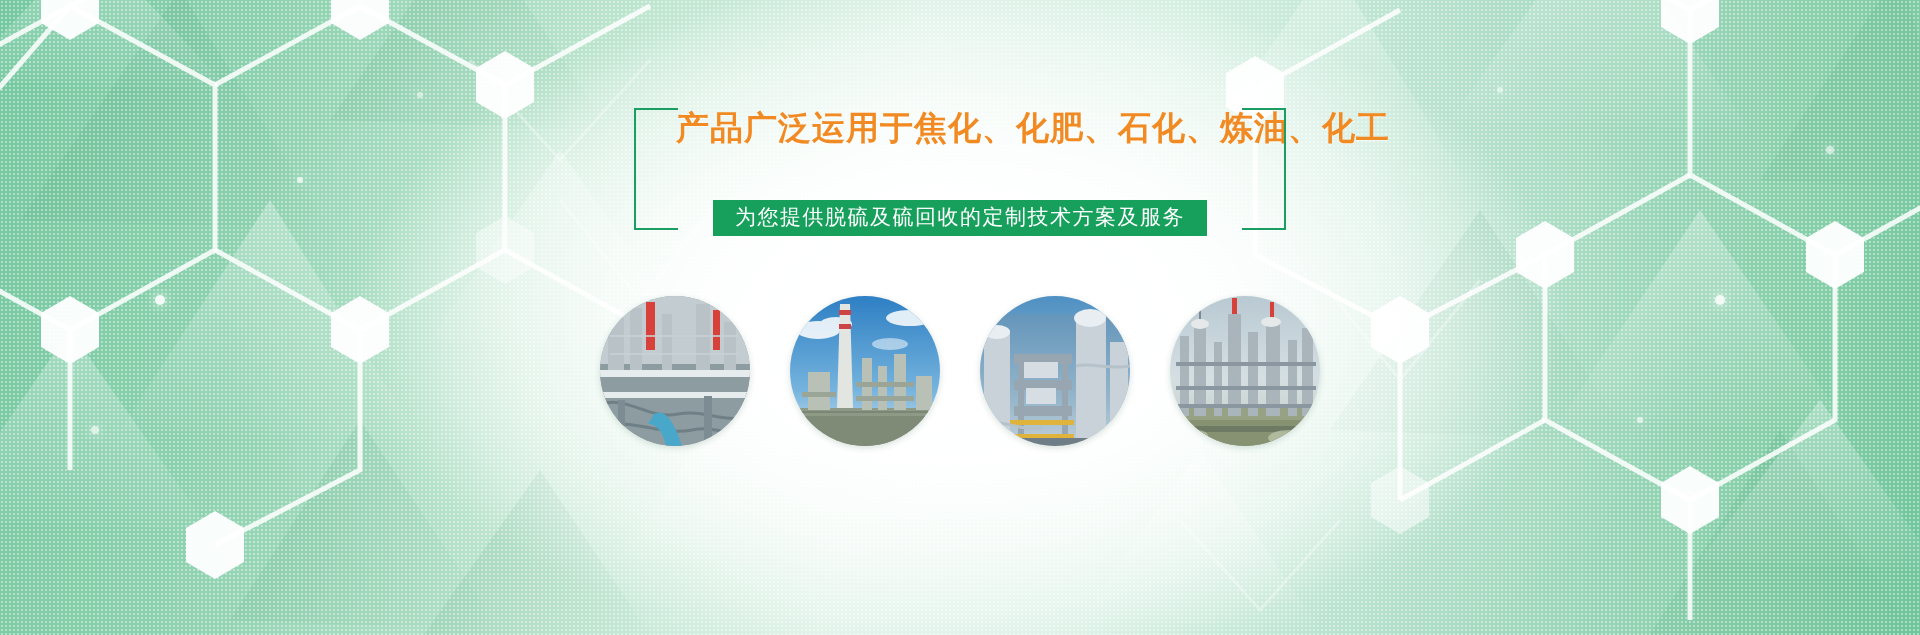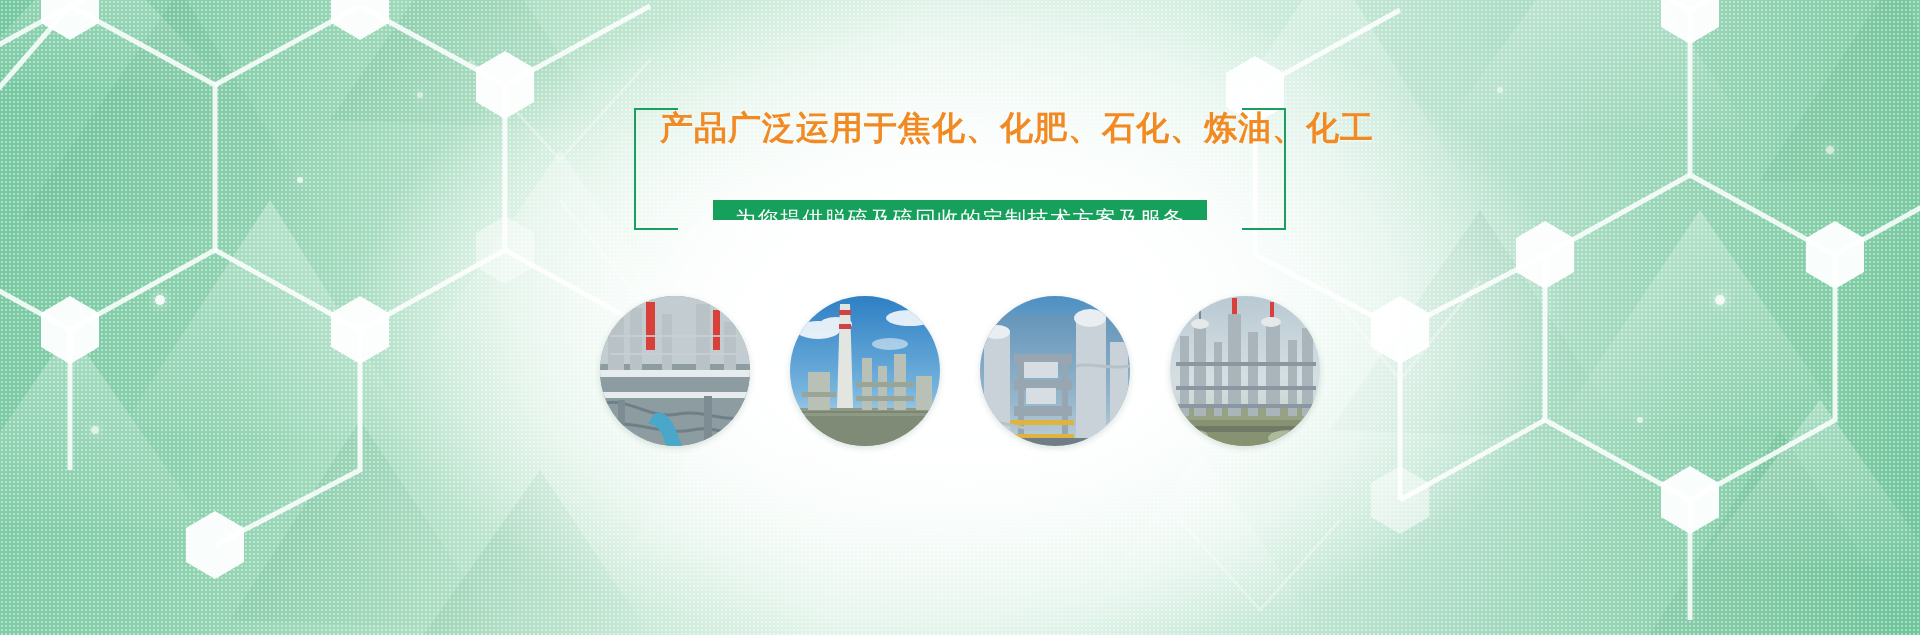--- a/index.html
+++ b/index.html
@@ -36,21 +36,21 @@
   
   .headline-wrap {
     position:absolute;
     left:0; right:0; top:108px;
     display:flex; flex-direction:column; align-items:center;
   }
 
   .headline-rule-row {
     position:relative;
     width:652px;
-    display:flex; align-items:flex-start; justify-content:center;
+    display:flex; align-items:flex-start; justify-content:flex-end;
   }
 
   .bracket {
     position:absolute;
     top:0;
     width:44px; height:122px;
     border-color:#1a9e61;
     border-style:solid;
   }
   .bracket.left  { left:0;  border-width:2px 0 2px 2px; }
@@ -72,24 +72,24 @@
   
   .subbar {
     position:absolute;
     left:50%; transform:translateX(-50%);
     top:200px;
     background:#17a05c;
     color:#ffffff;
     font-size:21px;
     letter-spacing:1.5px;
     line-height:38px;
-    height:20px;
+    height:36px;
     padding:0 22px;
     white-space:nowrap;
-    display:flex; align-items:flex-start;
+    display:flex; align-items:flex-end;
   }
 
   
   .circles {
     position:absolute;
     left:0; right:0;
     top:296px;
     display:flex;
     justify-content:center;
     gap:40px;

